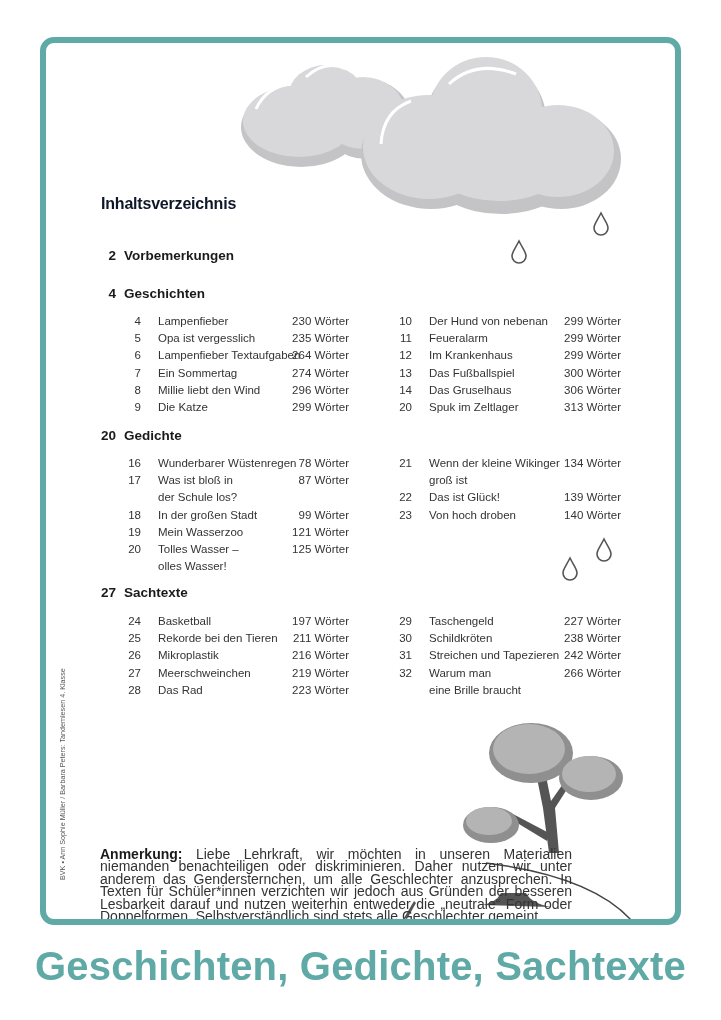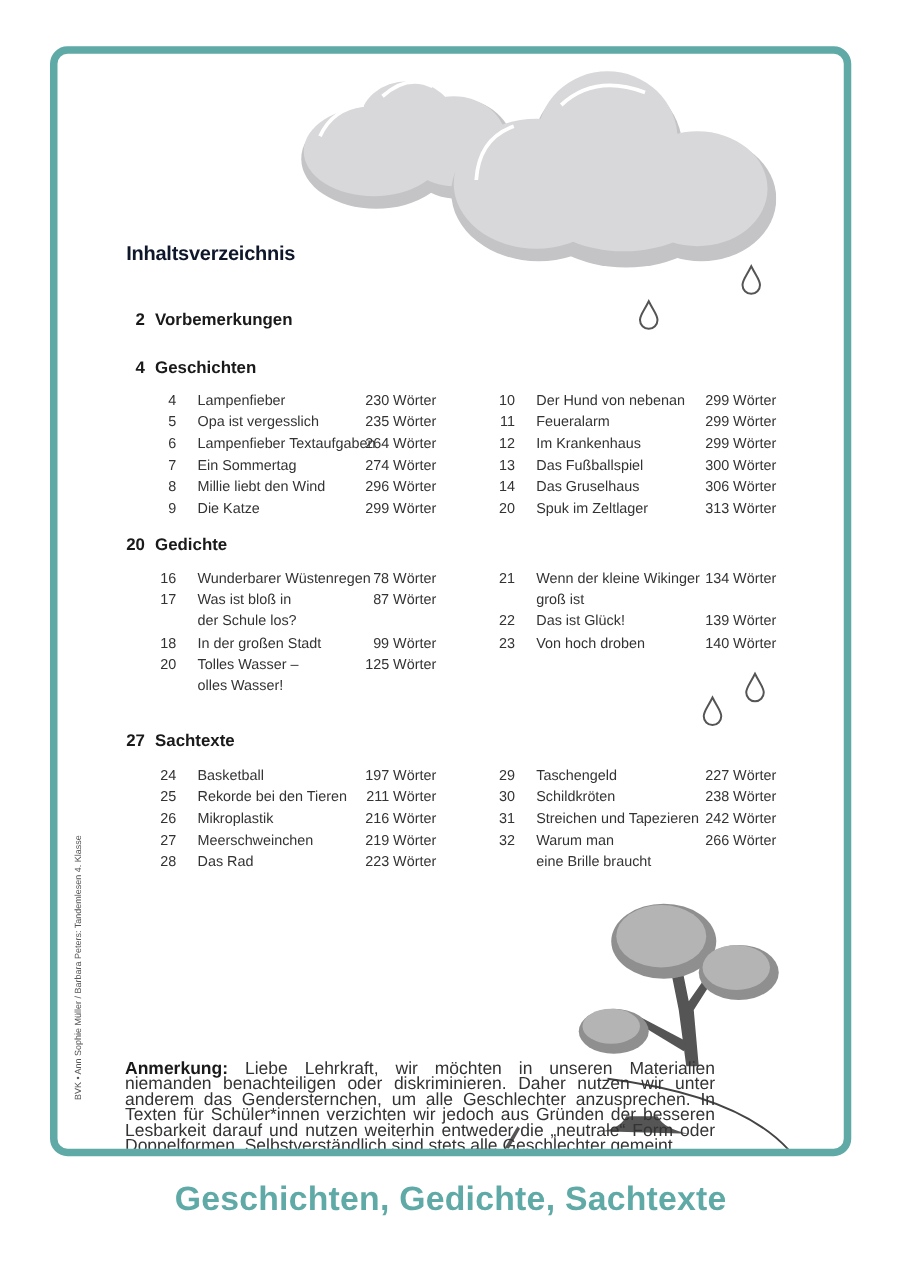--- a/index.html
+++ b/index.html
@@ -37,21 +37,21 @@
   .note b { color: #1a1a1a; }
 
   .side-credit {
     position: absolute; left: 58px; top: 880px;
     transform: rotate(-90deg); transform-origin: left top;
     font-size: 7.2px; color: #555; white-space: nowrap;
   }
 
   .banner {
     position: absolute; left: 0; width: 721px; top: 944px; text-align: center;
-    font-size: 27px; font-weight: bold; color: #5fa9a6; letter-spacing: 0.2px;
+    font-size: 40px; font-weight: bold; color: #5fa9a6; letter-spacing: 0.2px;
   }
 </style>
 </head>
 <body>
 
 <div class="frame">
 
   <svg class="deco" style="left:185px;top:6px" width="390" height="170" viewBox="0 0 390 170">
     <g fill="#c4c4c6">
       <ellipse cx="70" cy="78" rx="60" ry="40"></ellipse>
@@ -205,20 +205,25 @@
     <div class="entry two">
         <span class="num">17</span>
         <span class="ttl"><span>Was ist bloß in</span><span class="l2">der Schule los?</span></span>
         <span class="wc">87 Wörter</span>
       </div>
     <div class="entry">
         <span class="num">18</span>
         <span class="ttl">In der großen Stadt</span>
         <span class="wc">99 Wörter</span>
       </div>
+    <div class="entry">
+        <span class="num">19</span>
+        <span class="ttl">Mein Wasserzoo</span>
+        <span class="wc">121 Wörter</span>
+      </div>
     <div class="entry two">
         <span class="num">20</span>
         <span class="ttl"><span>Tolles Wasser –</span><span class="l2">olles Wasser!</span></span>
         <span class="wc">125 Wörter</span>
       </div>
   </div>
   <div class="col" style="left:348px;top:412px;width:227px">
     <div class="entry two">
         <span class="num">21</span>
         <span class="ttl"><span>Wenn der kleine Wikinger</span><span class="l2">groß ist</span></span>

